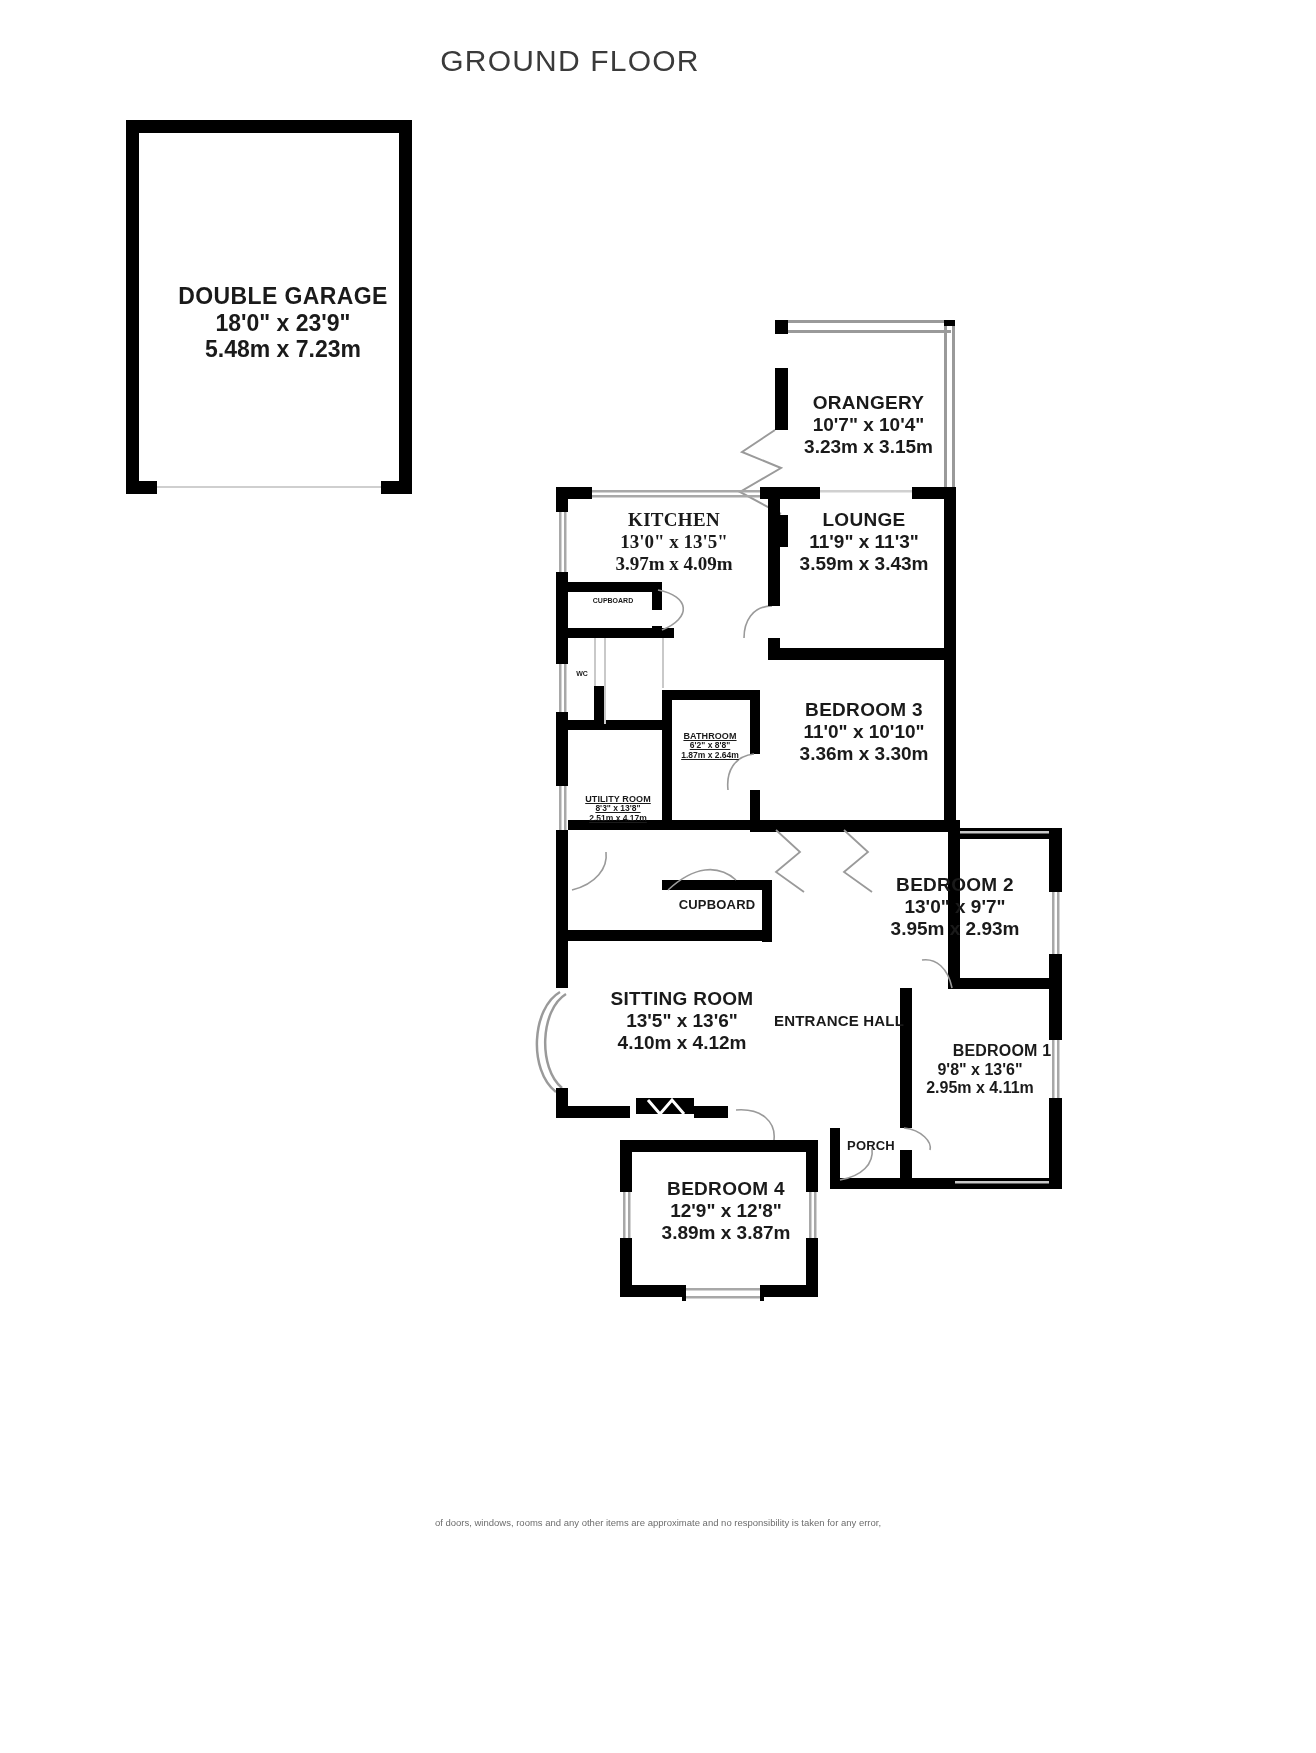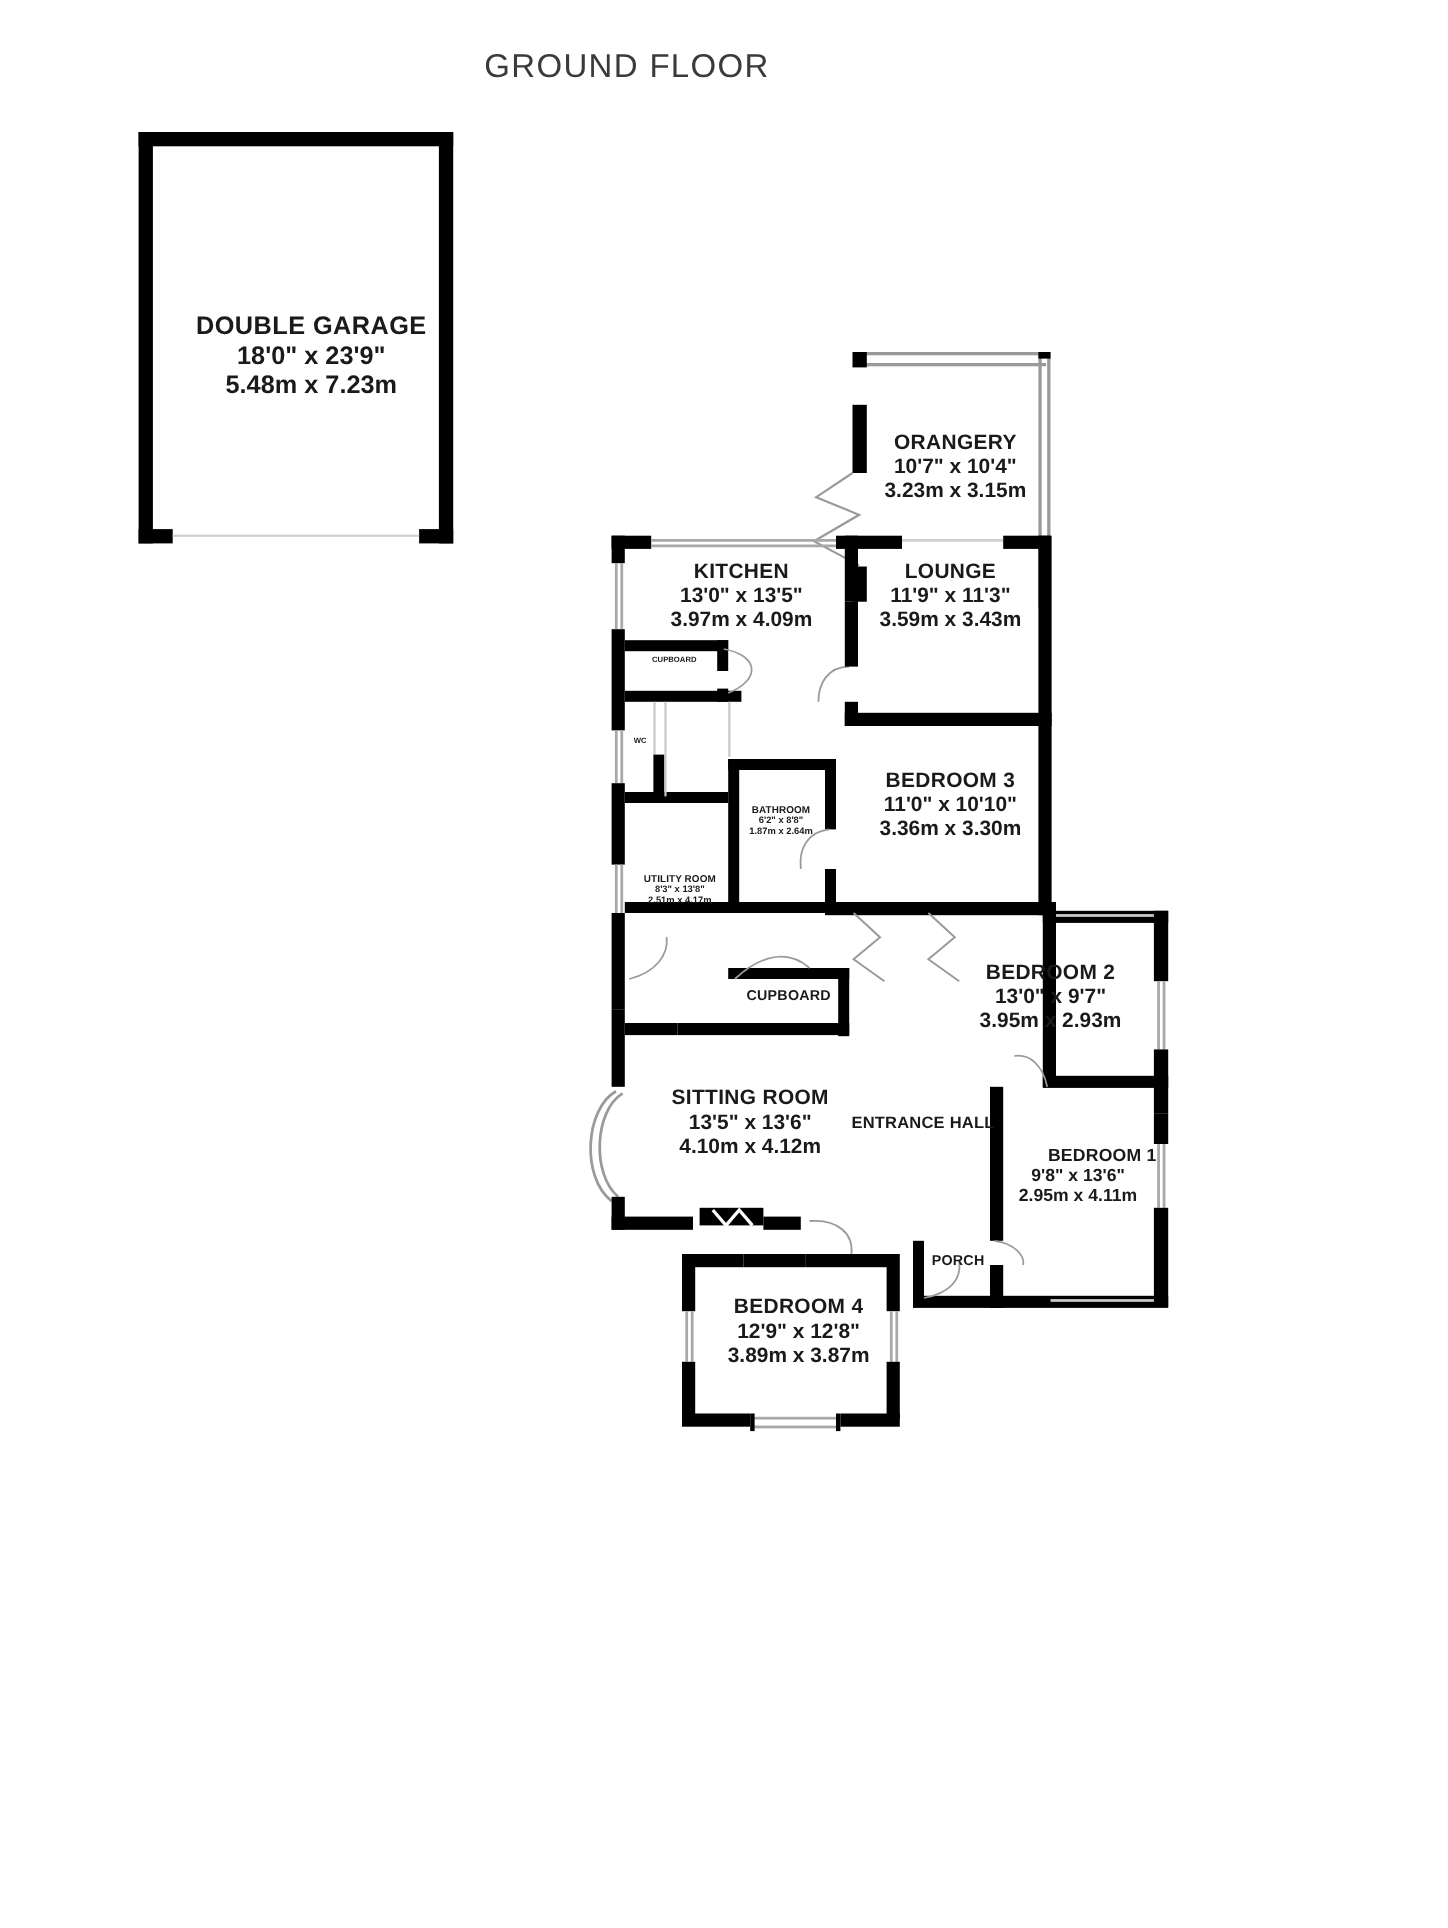--- a/index.html
+++ b/index.html
@@ -28,21 +28,21 @@
   .lbl.big .dim{font-size:23px;}
 
   .lbl.med{font-size:19px;}
   .lbl.med .nm{font-size:19px;letter-spacing:.3px;}
   .lbl.med .dim{font-size:19px;}
 
   .lbl.small{font-size:12px;}
   .lbl.small .nm{font-size:12px;letter-spacing:.2px;margin-left:44px;}
   .lbl.small .dim{font-size:11px;}
 
-  .lbl.tiny{font-size:9px;}
+  .lbl.tiny{font-size:9px;text-decoration:underline;}
   .lbl.tiny .nm{font-size:9px;letter-spacing:.1px;}
   .lbl.tiny .dim{font-size:8.5px;}
 
   .lbl.micro{font-size:7px;font-weight:700;}
 
   .lbl.plainmed{font-size:15px;font-weight:700;letter-spacing:.2px;}
   .lbl.plainsm{font-size:13px;font-weight:700;letter-spacing:.2px;}
 
   
   #footer{position:absolute;left:0;top:1516px;width:1316px;text-align:center;
@@ -237,21 +237,21 @@
   <div class="dim">18'0" x 23'9"</div>
   <div class="dim">5.48m x 7.23m</div>
 </div>
 
 <div class="lbl med" style="left:776px;top:392px;width:185px;">
   <div class="nm">ORANGERY</div>
   <div class="dim">10'7" x 10'4"</div>
   <div class="dim">3.23m x 3.15m</div>
 </div>
 
-<div class="lbl med" style="left:592px;top:509px;width:164px;">
+<div class="lbl med" style="left:592px;top:509px;width:164px;font-family:Liberation Serif, serif;">
   <div class="nm">KITCHEN</div>
   <div class="dim">13'0" x 13'5"</div>
   <div class="dim">3.97m x 4.09m</div>
 </div>
 
 <div class="lbl med" style="left:782px;top:509px;width:164px;">
   <div class="nm">LOUNGE</div>
   <div class="dim">11'9" x 11'3"</div>
   <div class="dim">3.59m x 3.43m</div>
 </div>
@@ -298,13 +298,14 @@
   <div class="dim">2.51m x 4.17m</div>
 </div>
 
 <div class="lbl micro" style="left:566px;top:597px;width:94px;">CUPBOARD</div>
 <div class="lbl micro" style="left:560px;top:670px;width:44px;">WC</div>
 <div class="lbl plainsm" style="left:662px;top:897px;width:110px;">CUPBOARD</div>
 <div class="lbl plainmed" style="left:774px;top:1012px;width:126px;">ENTRANCE HALL</div>
 <div class="lbl plainsm" style="left:836px;top:1138px;width:70px;">PORCH</div>
 
 <div id="footer">
+  <div>of doors, windows, rooms and any other items are approximate and no responsibility is taken for any error,</div>
 </div>
 
 </body></html>

